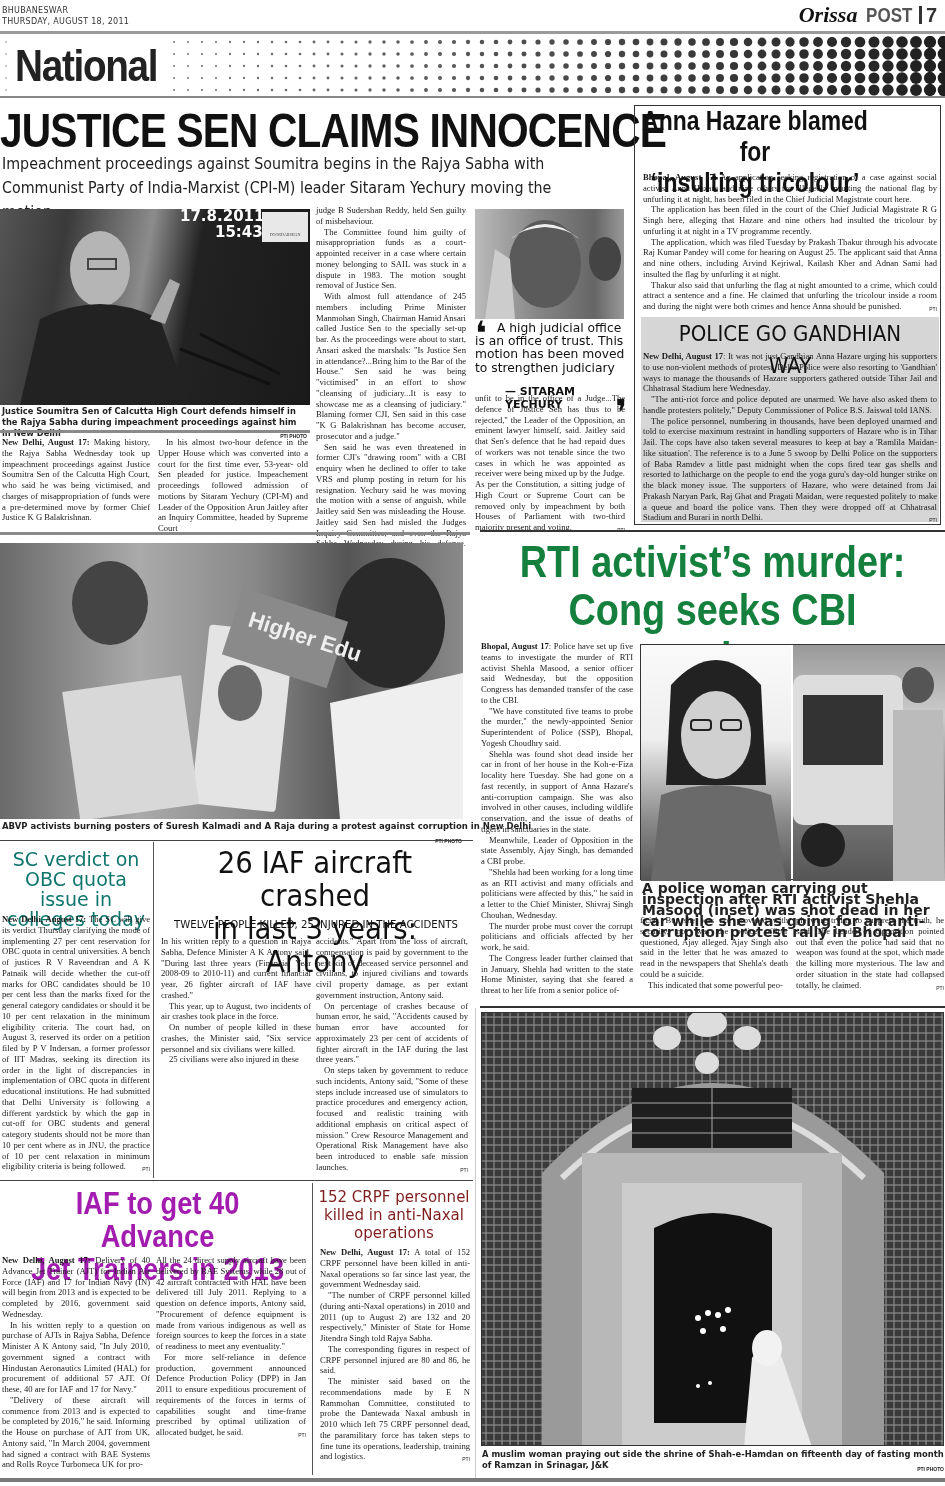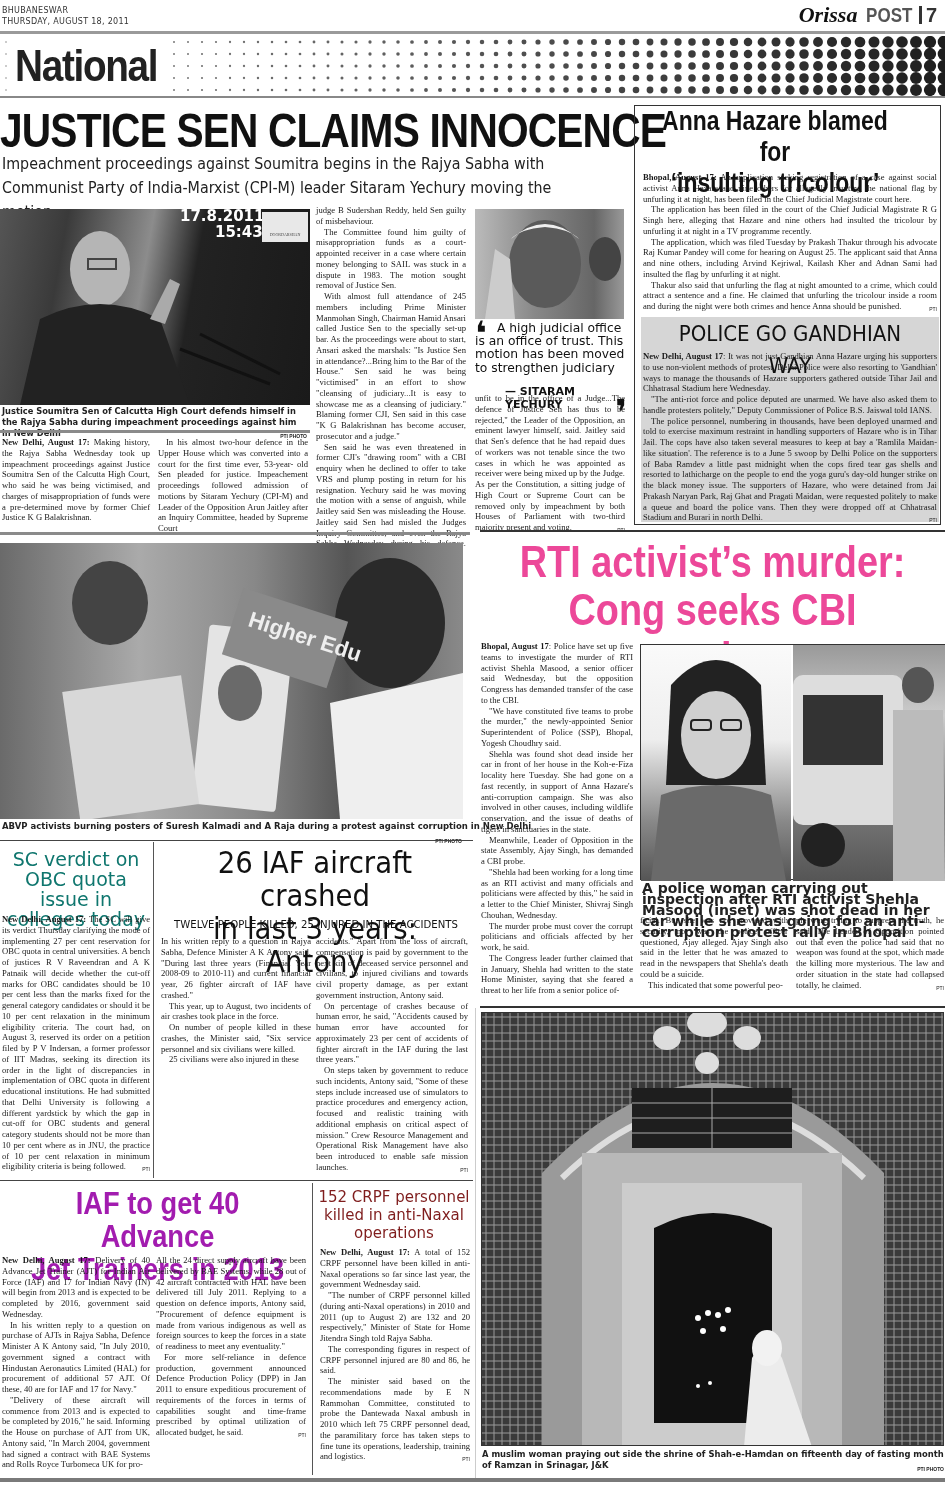--- a/index.html
+++ b/index.html
@@ -439,21 +439,21 @@
   <div class="abs sans" style="left:0;top:-6px;font-size:34px;font-weight:bold;line-height:34px;color:#111">❛</div>
   <div class="sans" style="font-size:12.3px;line-height:13.2px;color:#111;padding-left:0;text-indent:22px">A high judicial office is an office of trust. This motion has been moved to strengthen judiciary</div>
   <div class="sans" style="font-size:11px;margin-top:10px;padding-left:30px;font-weight:bold;color:#111">— SITARAM YECHURY</div>
   <div class="abs sans" style="right:-2px;bottom:-18px;font-size:34px;font-weight:bold;line-height:34px;color:#111">❜</div>
 </div>
 <div class="abs body" style="left:475px;top:393px;width:150px">
   <p><span>unfit to be in the office of a Judge...The defence of Justice Sen has thus to be rejected," the Leader of the Opposition, an eminent lawyer himself, said. Jaitley said that Sen's defence that he had repaid dues of workers was not tenable since the two cases in which he was appointed as receiver were being mixed up by the Judge. As per the Constitution, a sitting judge of High Court or Supreme Court can be removed only by impeachment by both Houses of Parliament with two-third majority present and voting.</span> <span class="pti">PTI</span></p>
 </div>
 
 <div class="abs" style="left:634px;top:105px;width:307px;height:420px;border:1px solid #333"></div>
-<div class="abs cond" style="left:636px;top:106px;width:278px;text-align:center;font-size:27px;font-weight:bold;line-height:31px;color:#111">
+<div class="abs cond" style="left:616px;top:106px;width:278px;text-align:center;font-size:27px;font-weight:bold;line-height:31px;color:#111">
   <div style="transform:scaleX(.85)">Anna Hazare blamed for</div>
   <div style="transform:scaleX(.85)">‘insulting tricolour’</div>
 </div>
 <div class="abs body" style="left:643px;top:172px;width:294px">
   <p><b>Bhopal, August 17:</b> <span>An application seeking registration of a case against social activist Anna Hazare and nine others for allegedly insulting the national flag by unfurling it at night, has been filed in the Chief Judicial Magistrate court here.</span></p>
   <p>The application has been filed in the court of the Chief Judicial Magistrate R G Singh here, alleging that Hazare and nine others had insulted the tricolour by unfurling it at night in a TV programme recently.</p>
   <p>The application, which was filed Tuesday by Prakash Thakur through his advocate Raj Kumar Pandey will come for hearing on August 25. The applicant said that Anna and nine others, including Arvind Kejriwal, Kailash Kher and Adnan Sami had insulted the flag by unfurling it at night.</p>
   <p><span>Thakur also said that unfurling the flag at night amounted to a crime, which could attract a sentence and a fine. He claimed that unfurling the tricolour inside a room and during the night were both crimes and hence Anna should be punished.</span> <span class="pti">PTI</span></p>
 </div>
 
@@ -479,21 +479,21 @@
     <text x="245" y="95" font-family="Liberation Sans,sans-serif" font-weight="bold" font-size="22" fill="#eee" transform="rotate(18 285 95)">Higher Edu</text>
     <path d="M330 160 L463 130 L463 276 L340 276Z" fill="#efefef"></path>
   </svg>
 </div>
 <div class="abs cap" style="left:2px;top:821px;width:460px;font-size:8.5px;white-space:nowrap">
   <span>ABVP activists burning posters of Suresh Kalmadi and A Raja during a protest against corruption in New Delhi</span>
   <span class="pti" style="margin-top:4px">PTI PHOTO</span>
 </div>
 <div class="abs" style="left:0;top:840px;width:473px;height:1px;background:#444"></div>
 
-<div class="abs cond" style="left:480px;top:538px;width:465px;text-align:center;font-size:44px;font-weight:bold;line-height:48px;color:#ec4899">
+<div class="abs cond" style="left:480px;top:538px;width:465px;text-align:center;font-size:44px;font-weight:bold;line-height:48px;color:#15803d">
   <div style="transform:scaleX(.86)">RTI activist’s murder:</div>
   <div style="transform:scaleX(.86)">Cong seeks CBI probe</div>
 </div>
 <div class="abs body" style="left:481px;top:641px;width:152px">
   <p><b>Bhopal, August 17</b><span>: Police have set up five teams to investigate the murder of RTI activist Shehla Masood, a senior officer said Wednesday, but the opposition Congress has demanded transfer of the case to the CBI.</span></p>
   <p>"We have constituted five teams to probe the murder," the newly-appointed Senior Superintendent of Police (SSP), Bhopal, Yogesh Choudhry said.</p>
   <p>Shehla was found shot dead inside her car in front of her house in the Koh-e-Fiza locality here Tuesday. She had gone on a fast recently, in support of Anna Hazare's anti-corruption campaign. She was also involved in other causes, including wildlife conservation, and the issue of deaths of tigers in sanctuaries in the state.</p>
   <p>Meanwhile, Leader of Opposition in the state Assembly, Ajay Singh, has demanded a CBI probe.</p>
   <p>"Shehla had been working for a long time as an RTI activist and many officials and politicians were affected by this," he said in a letter to the Chief Minister, Shivraj Singh Chouhan, Wednesday.</p>
   <p>The murder probe must cover the corrupt politicians and officials affected by her work, he said.</p>

